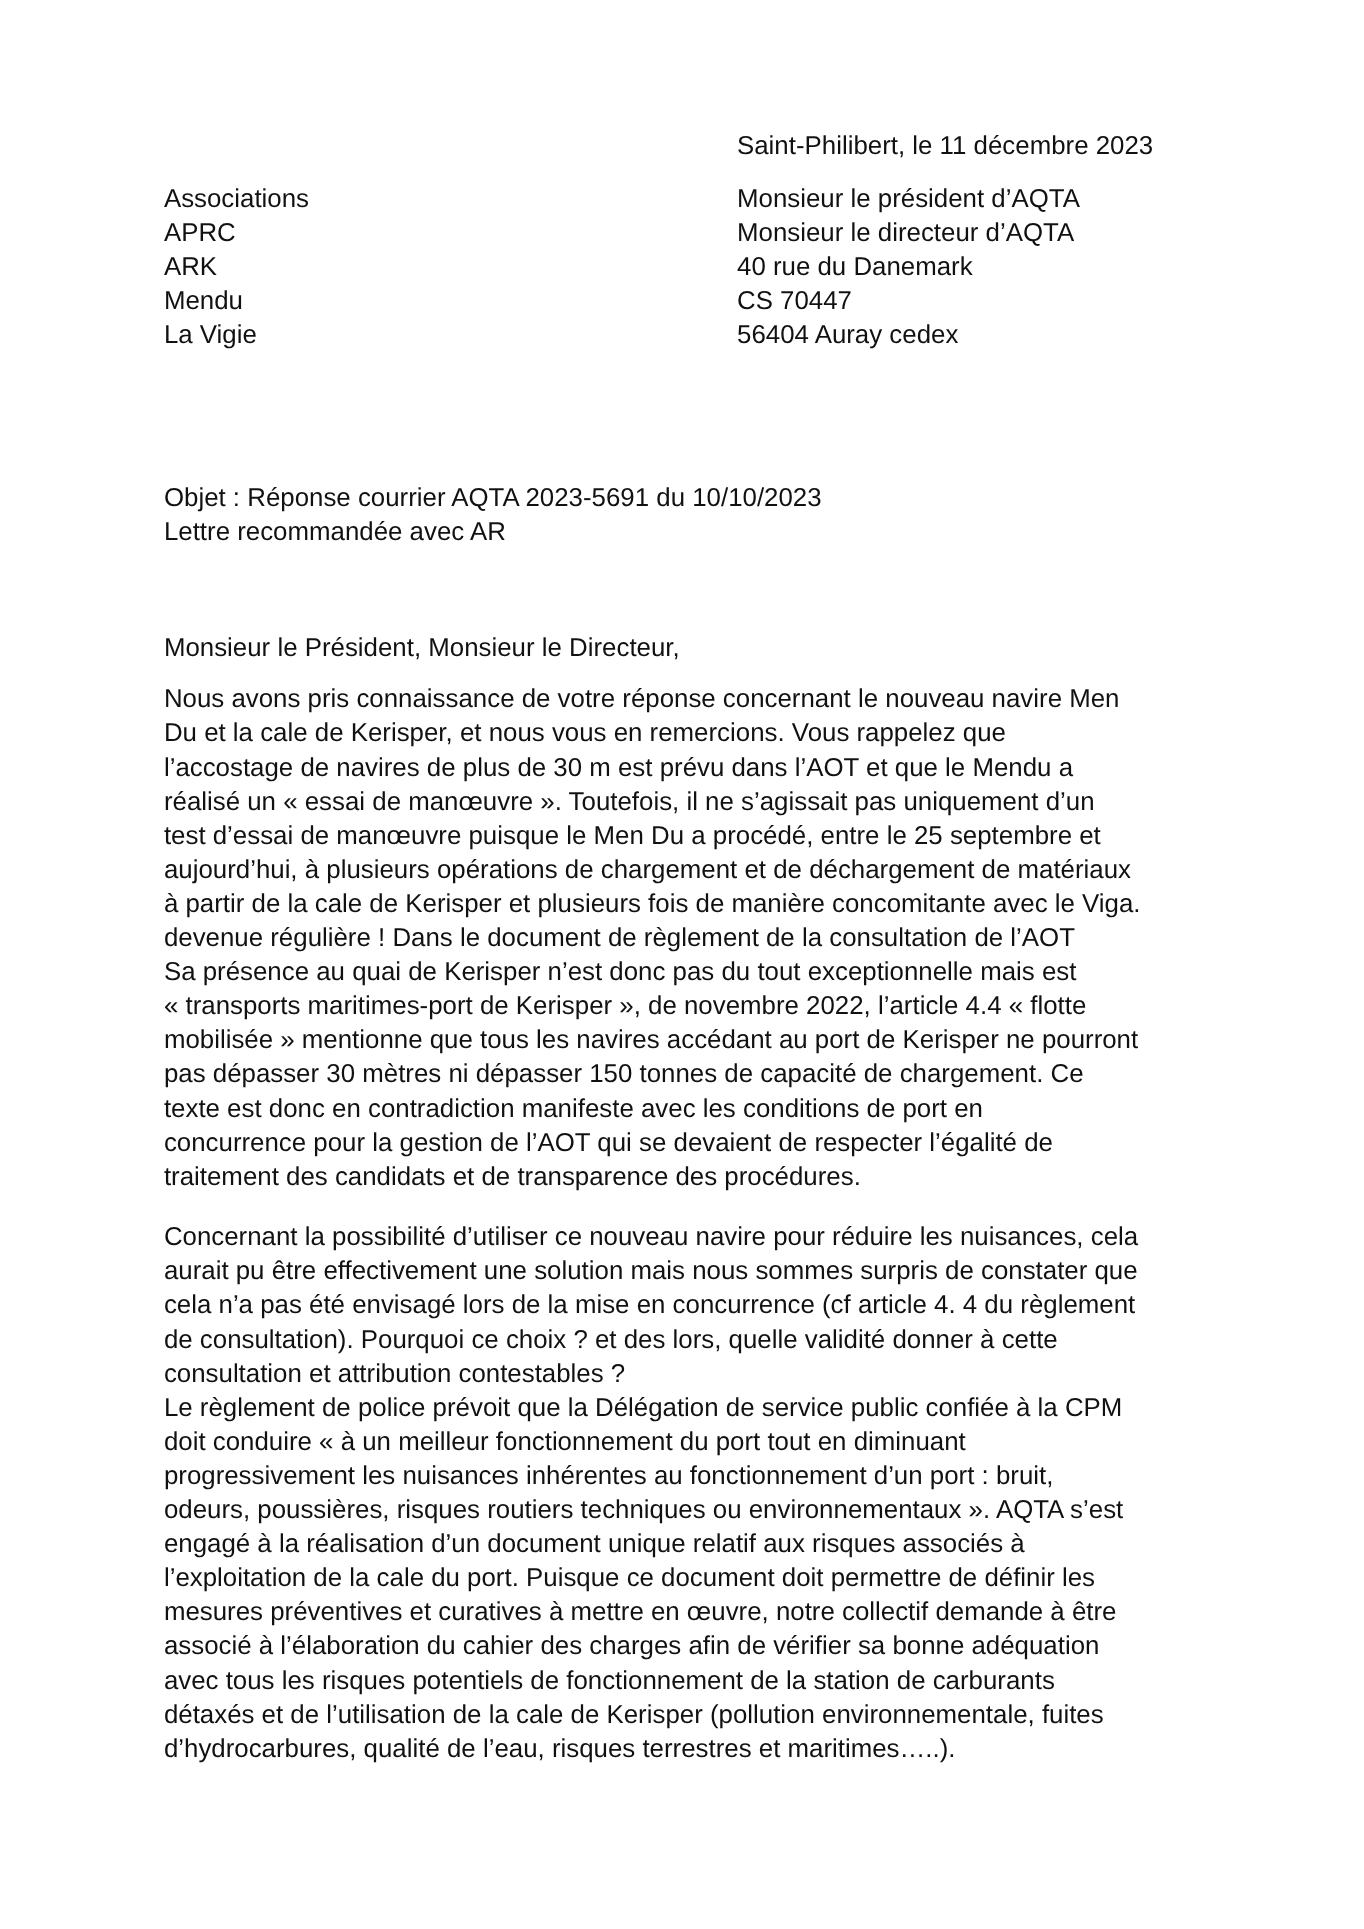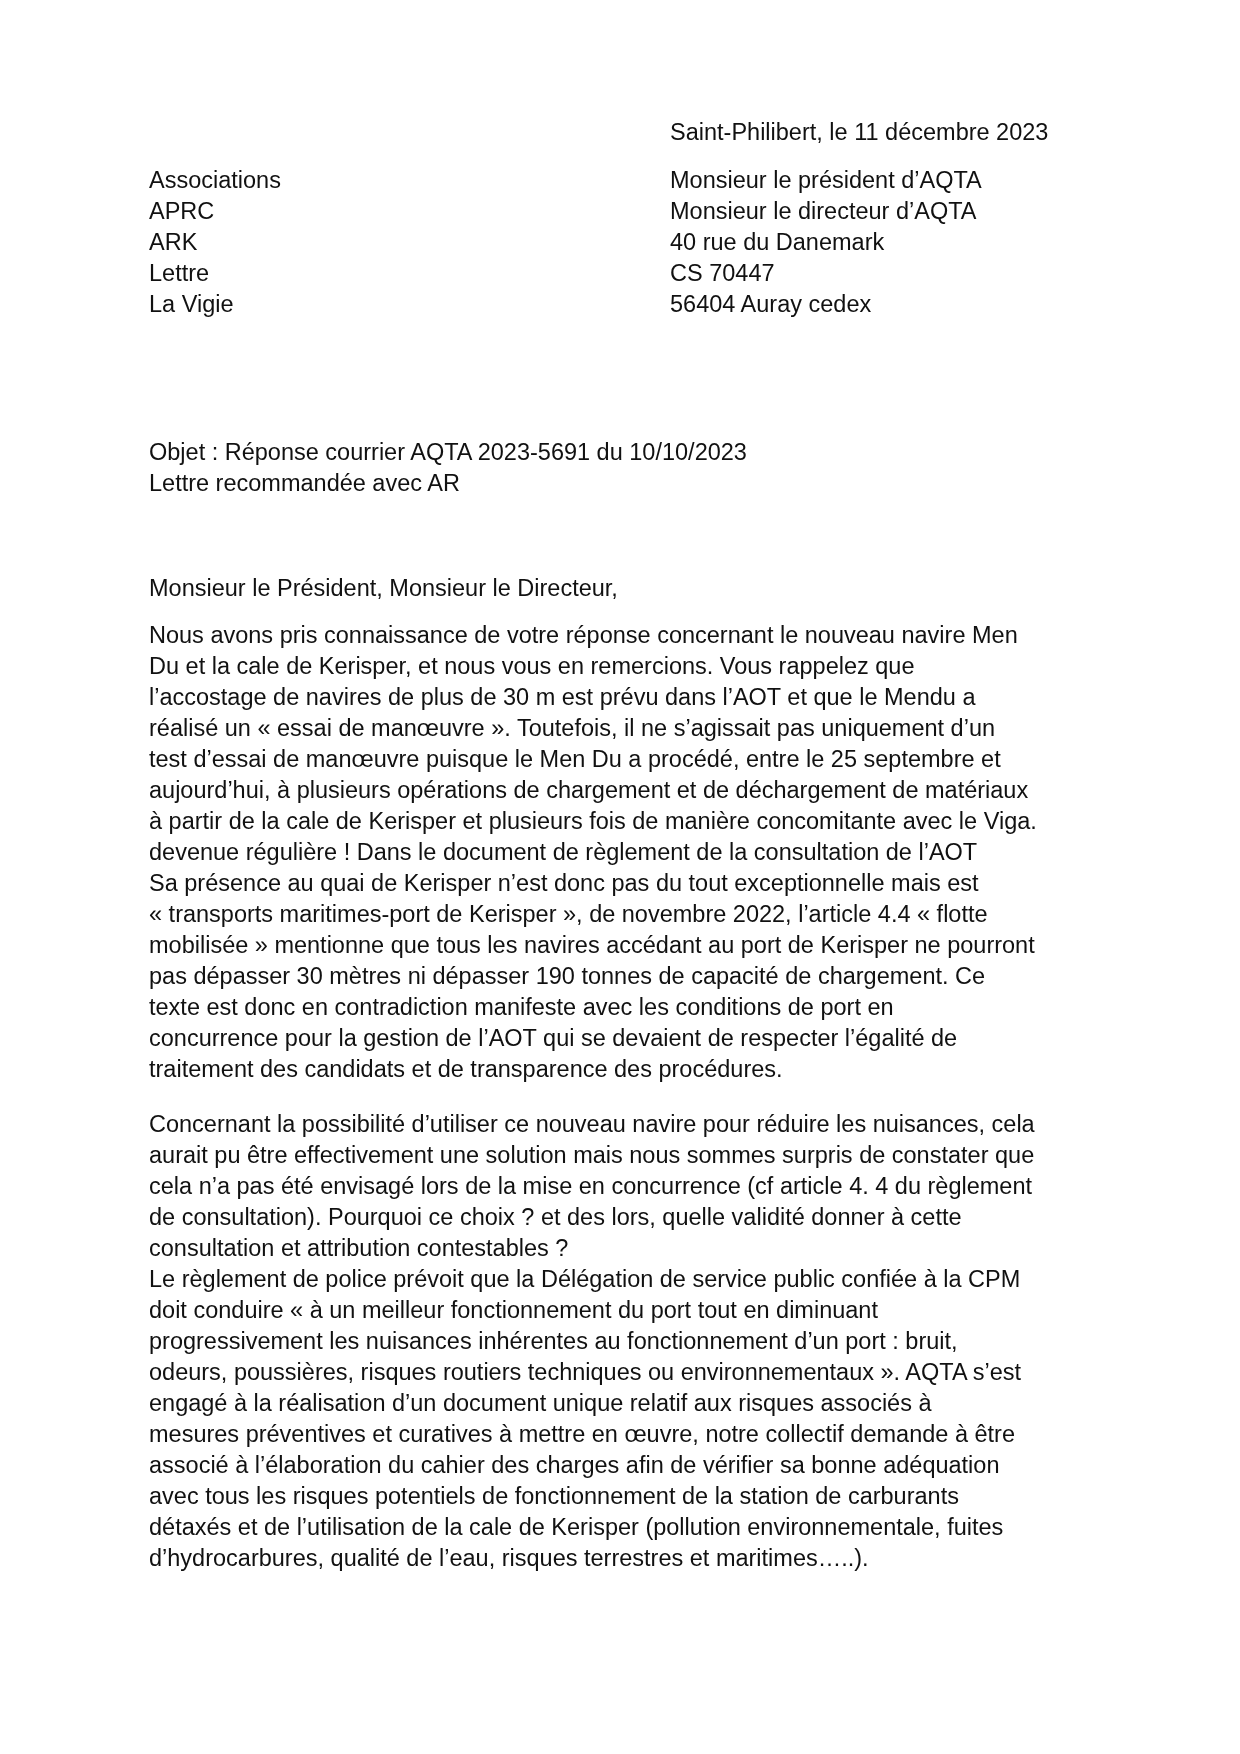--- a/index.html
+++ b/index.html
@@ -24,21 +24,21 @@
 <body>
 
 <div class="page">
 
   <div class="line place-date">Saint-Philibert, le 11 décembre 2023</div>
 
   <div class="block sender">
     <span class="row">Associations</span>
     <span class="row">APRC</span>
     <span class="row">ARK</span>
-    <span class="row">Lettre</span>
+    <span class="row">Mendu</span>
     <span class="row">La Vigie</span>
   </div>
 
   <div class="block recipient">
     <span class="row">Monsieur le président d’AQTA</span>
     <span class="row">Monsieur le directeur d’AQTA</span>
     <span class="row">40 rue du Danemark</span>
     <span class="row">CS 70447</span>
     <span class="row">56404 Auray cedex</span>
   </div>
@@ -55,40 +55,41 @@
     <span class="pl">Du et la cale de Kerisper, et nous vous en remercions. Vous rappelez que</span>
     <span class="pl">l’accostage de navires de plus de 30 m est prévu dans l’AOT et que le Mendu a</span>
     <span class="pl">réalisé un « essai de manœuvre ». Toutefois, il ne s’agissait pas uniquement d’un</span>
     <span class="pl">test d’essai de manœuvre puisque le Men Du a procédé, entre le 25 septembre et</span>
     <span class="pl">aujourd’hui, à plusieurs opérations de chargement et de déchargement de matériaux</span>
     <span class="pl">à partir de la cale de Kerisper et plusieurs fois de manière concomitante avec le Viga.</span>
     <span class="pl">devenue régulière ! Dans le document de règlement de la consultation de l’AOT</span>
     <span class="pl">Sa présence au quai de Kerisper n’est donc pas du tout exceptionnelle mais est</span>
     <span class="pl">« transports maritimes-port de Kerisper », de novembre 2022, l’article 4.4 « flotte</span>
     <span class="pl">mobilisée » mentionne que tous les navires accédant au port de Kerisper ne pourront</span>
-    <span class="pl">pas dépasser 30 mètres ni dépasser 190 tonnes de capacité de chargement. Ce</span>
+    <span class="pl">pas dépasser 30 mètres ni dépasser 150 tonnes de capacité de chargement. Ce</span>
     <span class="pl">texte est donc en contradiction manifeste avec les conditions de port en</span>
     <span class="pl">concurrence pour la gestion de l’AOT qui se devaient de respecter l’égalité de</span>
     <span class="pl">traitement des candidats et de transparence des procédures.</span>
   </div>
 
   <div class="para p2">
     <span class="pl">Concernant la possibilité d’utiliser ce nouveau navire pour réduire les nuisances, cela</span>
     <span class="pl">aurait pu être effectivement une solution mais nous sommes surpris de constater que</span>
     <span class="pl">cela n’a pas été envisagé lors de la mise en concurrence (cf article 4. 4 du règlement</span>
     <span class="pl">de consultation). Pourquoi ce choix ? et des lors, quelle validité donner à cette</span>
     <span class="pl">consultation et attribution contestables ?</span>
   </div>
 
   <div class="para p3">
     <span class="pl">Le règlement de police prévoit que la Délégation de service public confiée à la CPM</span>
     <span class="pl">doit conduire « à un meilleur fonctionnement du port tout en diminuant</span>
     <span class="pl">progressivement les nuisances inhérentes au fonctionnement d’un port : bruit,</span>
     <span class="pl">odeurs, poussières, risques routiers techniques ou environnementaux ». AQTA s’est</span>
     <span class="pl">engagé à la réalisation d’un document unique relatif aux risques associés à</span>
+    <span class="pl">l’exploitation de la cale du port. Puisque ce document doit permettre de définir les</span>
     <span class="pl">mesures préventives et curatives à mettre en œuvre, notre collectif demande à être</span>
     <span class="pl">associé à l’élaboration du cahier des charges afin de vérifier sa bonne adéquation</span>
     <span class="pl">avec tous les risques potentiels de fonctionnement de la station de carburants</span>
     <span class="pl">détaxés et de l’utilisation de la cale de Kerisper (pollution environnementale, fuites</span>
     <span class="pl">d’hydrocarbures, qualité de l’eau, risques terrestres et maritimes…..).</span>
   </div>
 
 </div>
 
 </body></html>

